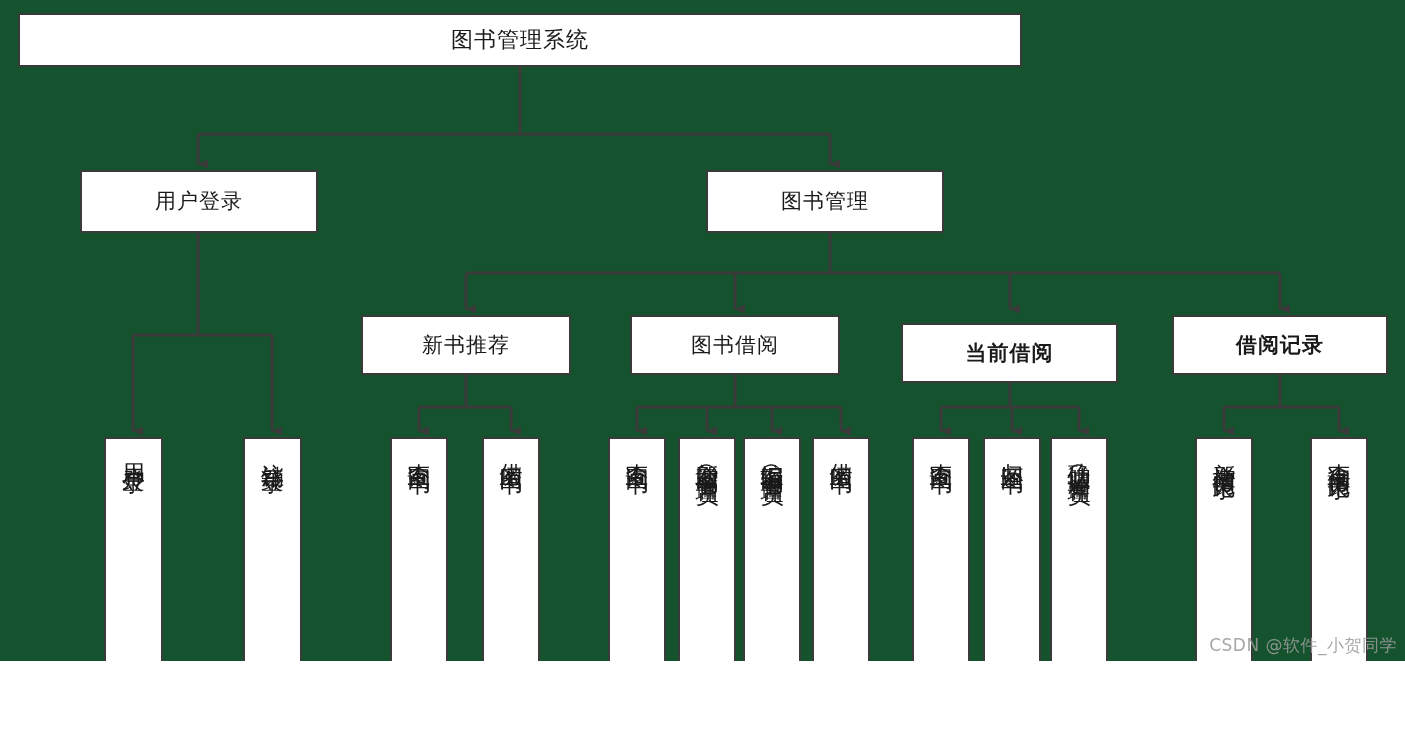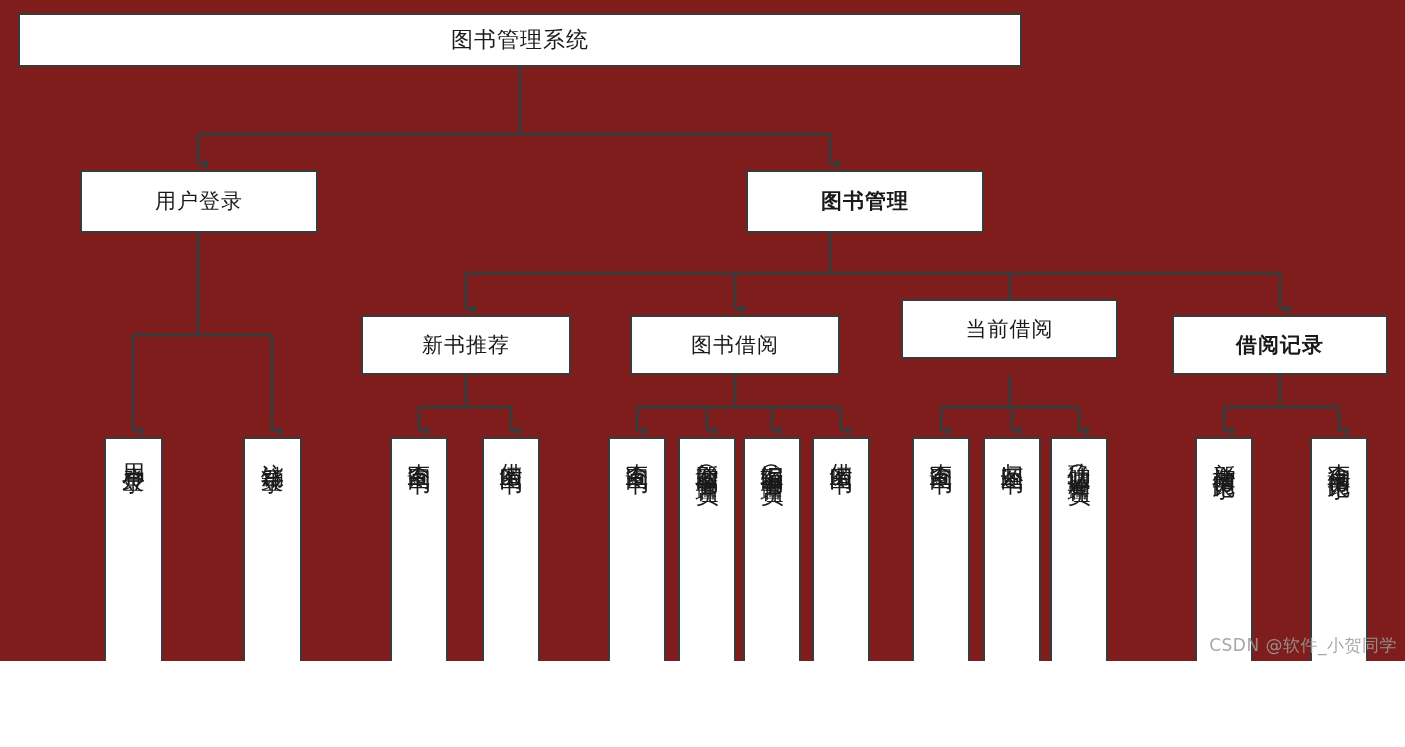--- a/index.html
+++ b/index.html
@@ -8,21 +8,21 @@
     padding: 0;
     background: #ffffff;
   }
   body {
     font-family: "DejaVu Sans", "Liberation Sans", sans-serif;
   }
   #diagram-root {
     position: relative;
     width: 1405px;
     height: 661px;
-    background: #7f1d1d;
+    background: #14532d;
     overflow: hidden;
   }
   #connector-layer {
     position: absolute;
     left: 0;
     top: 0;
     width: 1405px;
     height: 747px;
     pointer-events: none;
   }
@@ -133,31 +133,31 @@
     </g>
   </svg>
 
   <div class="node horizontal root" style="left:18px; top:13px; width:1004px; height:54px;">
     <span class="node-label">图书管理系统</span>
   </div>
 
   <div class="node horizontal" style="left:80px; top:170px; width:238px; height:63px;">
     <span class="node-label">用户登录</span>
   </div>
-  <div class="node horizontal" style="left:746px; top:170px; width:238px; height:63px;font-weight:bold;">
+  <div class="node horizontal" style="left:706px; top:170px; width:238px; height:63px;">
     <span class="node-label">图书管理</span>
   </div>
 
   <div class="node horizontal" style="left:361px; top:315px; width:210px; height:60px;">
     <span class="node-label">新书推荐</span>
   </div>
   <div class="node horizontal" style="left:630px; top:315px; width:210px; height:60px;">
     <span class="node-label">图书借阅</span>
   </div>
-  <div class="node horizontal" style="left:901px; top:299px; width:217px; height:60px;">
+  <div class="node horizontal" style="left:901px; top:323px; width:217px; height:60px;font-weight:bold;">
     <span class="node-label">当前借阅</span>
   </div>
   <div class="node horizontal" style="left:1172px; top:315px; width:216px; height:60px;font-weight:bold;">
     <span class="node-label">借阅记录</span>
   </div>
 
   <div class="node vertical" style="left:104px; top:437px; width:59px; height:297px;">
     <span class="node-label">用户登录</span>
   </div>
   <div class="node vertical" style="left:243px; top:437px; width:59px; height:297px;">

